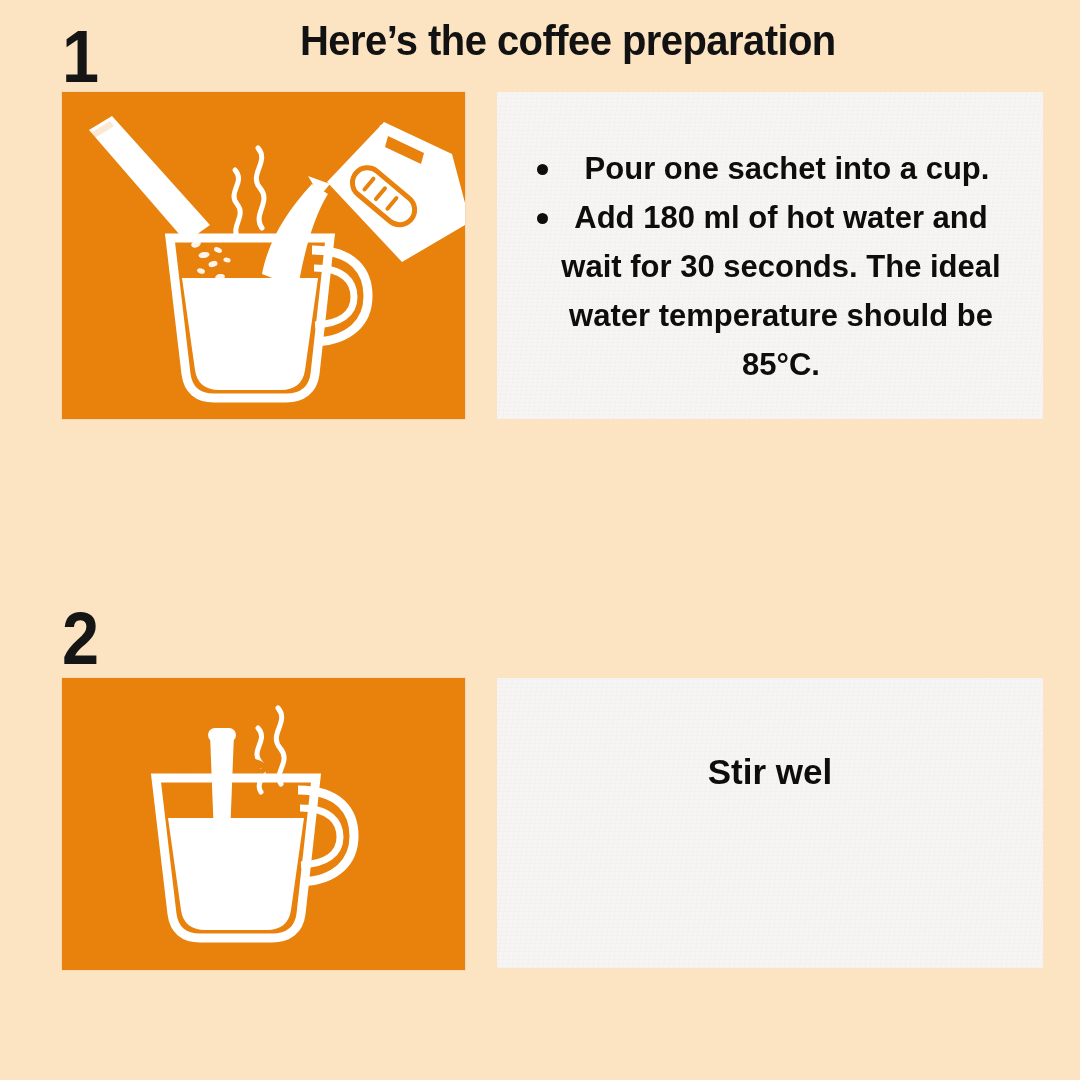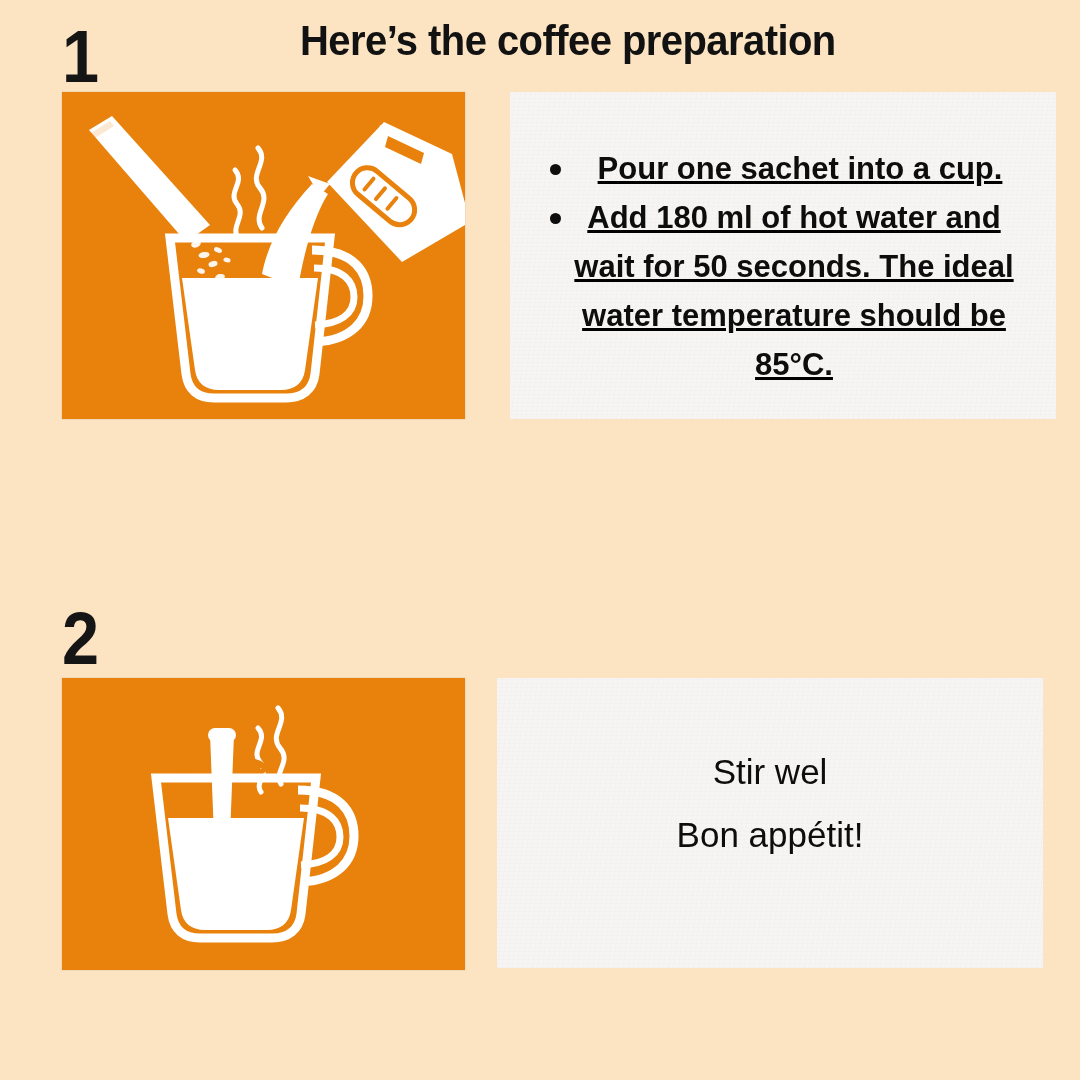--- a/index.html
+++ b/index.html
@@ -66,21 +66,21 @@
   #step-2 .illus { left: 62px; top: 92px; width: 403px; height: 292px; }
 
   .textpanel {
     position: absolute;
     background:
       repeating-linear-gradient(0deg, rgba(0,0,0,0.012) 0px, rgba(0,0,0,0.012) 1px, rgba(255,255,255,0) 1px, rgba(255,255,255,0) 4px),
       repeating-linear-gradient(97deg, rgba(0,0,0,0.010) 0px, rgba(0,0,0,0.010) 1px, rgba(255,255,255,0) 1px, rgba(255,255,255,0) 5px),
       #f6f5f3;
     box-sizing: border-box;
   }
-  #step-1 .textpanel { left: 510px; top: 92px; width: 546px; height: 327px; text-decoration: underline; }
+  #step-1 .textpanel { left: 497px; top: 92px; width: 546px; height: 327px; }
   #step-2 .textpanel { left: 497px; top: 92px; width: 546px; height: 290px; }
 
   
   .bullet-list {
     list-style: none;
     margin: 0;
     padding: 52px 34px 0 22px;
     font-weight: 700;
     font-size: 31px;
     line-height: 49px;
@@ -100,21 +100,21 @@
     height: 11px;
     border-radius: 50%;
     background: #0d0d0d;
   }
   .bullet-list li.item-0 { text-indent: 12px; }
 
   
   .closing {
     margin: 0;
     padding: 62px 10px 0 10px;
-    font-weight: 400;
+    font-weight: 700;
     font-size: 35px;
     line-height: 63px;
     color: #0d0d0d;
     text-align: center;
   }
   .closing .ln { display: block; }
 
   svg { display: block; }
 </style>
 </head>
@@ -191,21 +191,21 @@
   </div>
 
   <div class="textpanel">
     <ul class="bullet-list">
       <li class="item-0">
         <span class="dot"></span>
         <span>Pour one sachet into a cup.</span>
       </li>
       <li class="item-1">
         <span class="dot"></span>
-        <span>Add 180 ml of hot water and wait for 50 seconds. The ideal water temperature should be 85°C.</span>
+        <span>Add 180 ml of hot water and wait for 30 seconds. The ideal water temperature should be 85°C.</span>
       </li>
     </ul>
   </div>
 </section>
 
 <section class="step" id="step-2">
 
   <div class="step-number">2</div>
 
   <div class="illus">
@@ -235,16 +235,15 @@
                  C122 260 112 252 110 236 Z" fill="none" stroke="#ffffff" stroke-width="9"></path>
         <path d="M106 140 L242 140 L229 232 C227 246 218 252 205 252 L143 252
                  C130 252 121 246 119 232 Z" fill="#ffffff"></path>
       </g>
     </svg>
   </div>
 
   <div class="textpanel">
     <p class="closing">
       <span class="ln">Stir wel</span>
-      <span class="ln">Bon appétit!</span>
     </p>
   </div>
 </section>
 
 </body></html>

